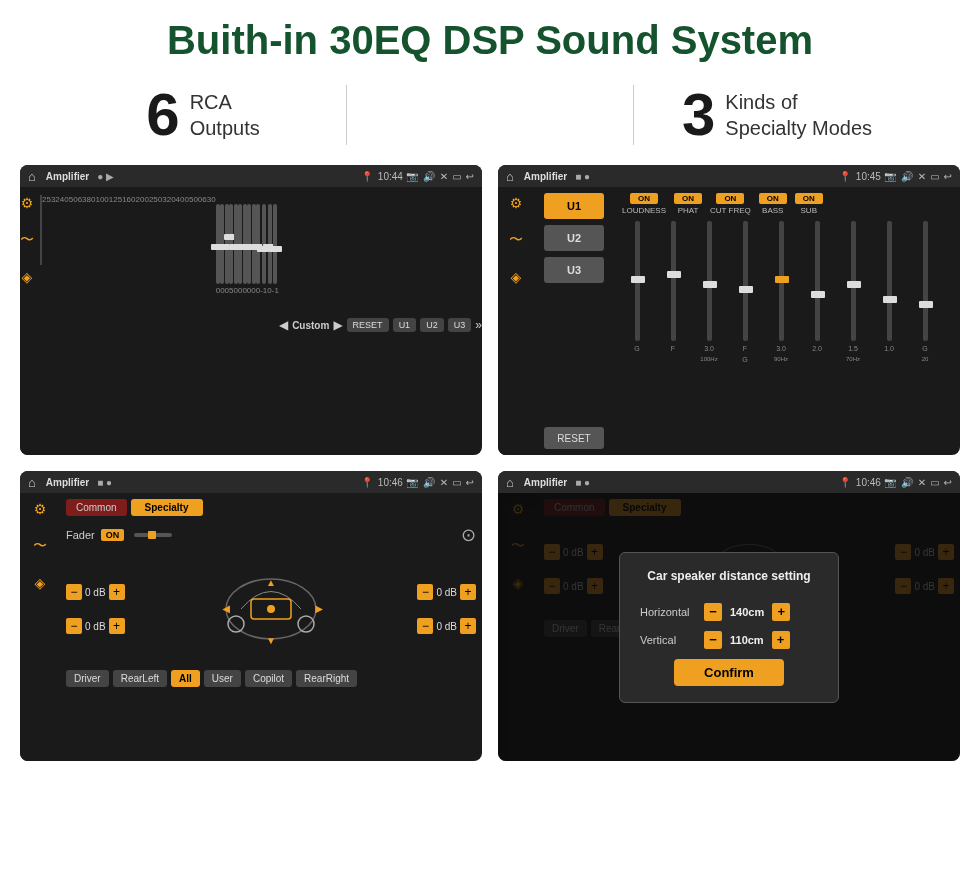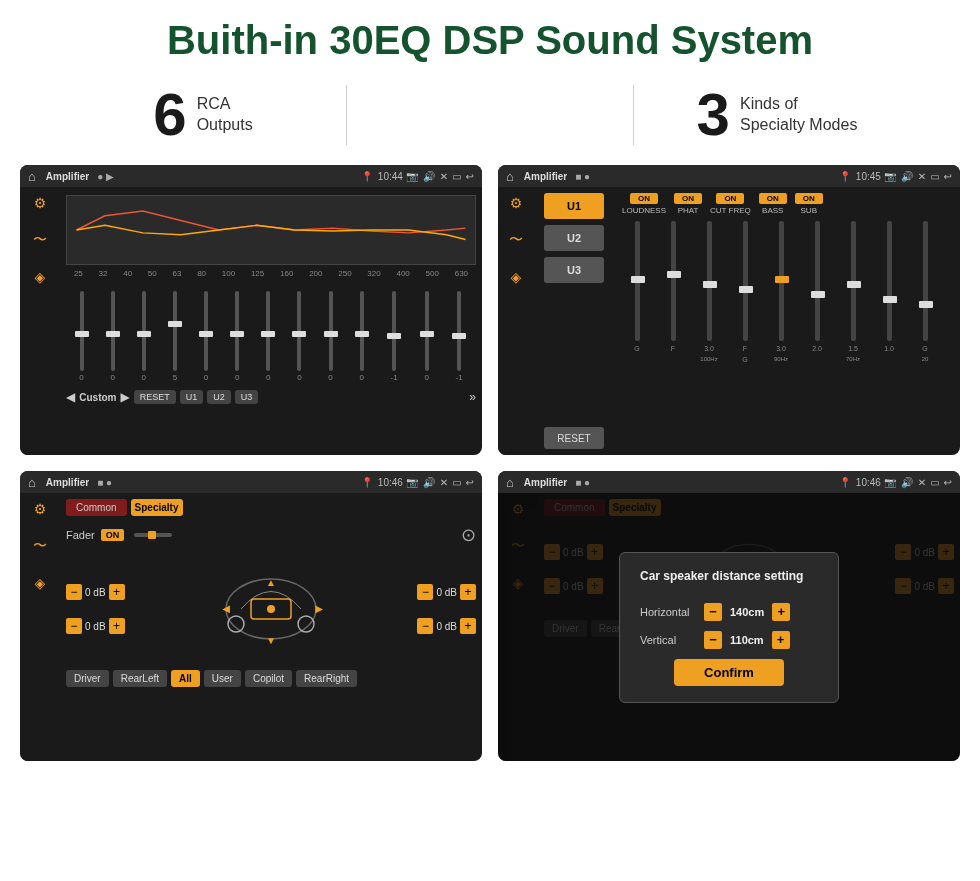--- a/index.html
+++ b/index.html
@@ -33,21 +33,21 @@
       flex: 1;
       justify-content: center;
     }
     .stat-number {
       font-size: 60px;
       font-weight: 900;
       color: #1a1a1a;
       line-height: 1;
     }
     .stat-text {
-      font-size: 16px;
+      font-size: 20px;
       color: #333;
       line-height: 1.3;
       font-weight: 500;
     }
     .stat-divider {
       width: 1px;
       height: 60px;
       background: #ccc;
     }
 
@@ -115,21 +115,21 @@
     }
     .side-icon {
       color: #f0a020;
       font-size: 14px;
       cursor: pointer;
     }
     .eq-main {
       flex: 1;
       padding: 8px 6px 4px;
       display: flex;
-      flex-direction: column;
+      flex-direction: row;
     }
     .eq-graph {
       background: #2a2a2a;
       border: 1px solid #444;
       height: 70px;
       position: relative;
       margin-bottom: 4px;
     }
     .eq-labels {
       display: flex;
@@ -339,21 +339,21 @@
       border-radius: 3px;
       padding: 3px 10px;
       font-size: 10px;
       cursor: pointer;
     }
     .tab-active {
       background: #f0a020;
       color: #000;
       border: none;
       border-radius: 3px;
-      padding: 3px 4px;
+      padding: 3px 14px;
       font-size: 10px;
       font-weight: bold;
       cursor: pointer;
     }
     .fader-row {
       display: flex;
       align-items: center;
       gap: 6px;
       margin-bottom: 8px;
       color: #ccc;
@@ -432,21 +432,21 @@
       border: 1px solid #555;
       border-radius: 6px;
       padding: 16px 20px;
       width: 220px;
     }
     .dialog-title {
       color: #eee;
       font-size: 12px;
       font-weight: bold;
       margin-bottom: 20px;
-      text-align: left;
+      text-align: center;
     }
     .dialog-row {
       display: flex;
       align-items: center;
       gap: 4px;
       margin-bottom: 10px;
       color: #ccc;
       font-size: 11px;
     }
     .dialog-label {

